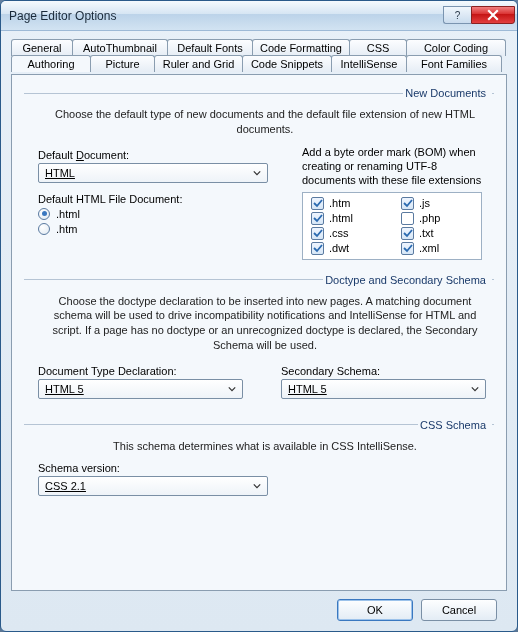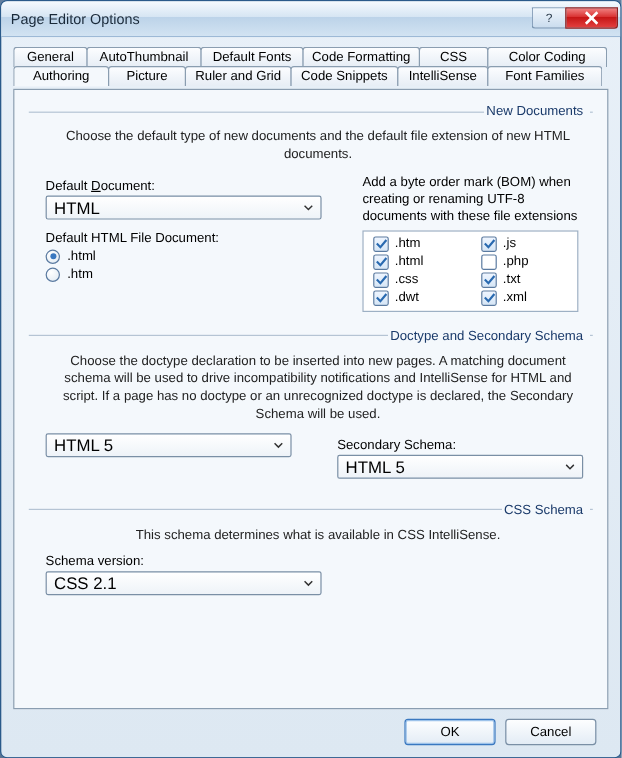--- a/index.html
+++ b/index.html
@@ -109,21 +109,21 @@
   .select {
     display:flex; align-items:center;
     border:1px solid #7a8fa5;
     background:linear-gradient(180deg,#fff,#eef3f8);
     height:20px;
     margin:0 0 6px 12px;
     width: 230px;
     padding:0 2px 0 6px;
     border-radius:2px;
   }
-  .select .val { flex:1; font-size:14px; color:#000;}
+  .select .val { flex:1; font-size:11px; color:#000;text-decoration:underline;}
   .select .arrow {
     width:16px; height:16px;
     display:flex;align-items:center;justify-content:center;
   }
   .select .arrow svg{width:8px;height:8px;}
   .radio-row{ display:flex; align-items:center; gap:6px; margin:3px 0 3px 12px;}
   .radio {
     width:12px;height:12px;border:1px solid #5a7aa0;border-radius:50%;
     background:radial-gradient(circle at 35% 30%,#fff,#dfe9f2);
     display:flex;align-items:center;justify-content:center;
@@ -300,20 +300,21 @@
             </div>
           </div>
         </div>
       </fieldset>
 
       <fieldset class="group">
         <legend>Doctype and Secondary Schema</legend>
         <div class="desc">Choose the doctype declaration to be inserted into new pages. A matching document schema will be used to drive incompatibility notifications and IntelliSense for HTML and script. If a page has no doctype or an unrecognized doctype is declared, the Secondary Schema will be used.</div>
         <div class="two-col-selects">
           <div class="colw">
+            <label class="lbl">Document Type Declaration:</label>
             <div class="select">
               <span class="val">HTML 5</span>
               <span class="arrow">
                   <svg viewBox="0 0 10 10">
                     <path d="M1 3 L5 7 L9 3" fill="none" stroke="#333" stroke-width="1.5"></path>
                   </svg>
                 </span>
             </div>
           </div>
           <div class="colw">

